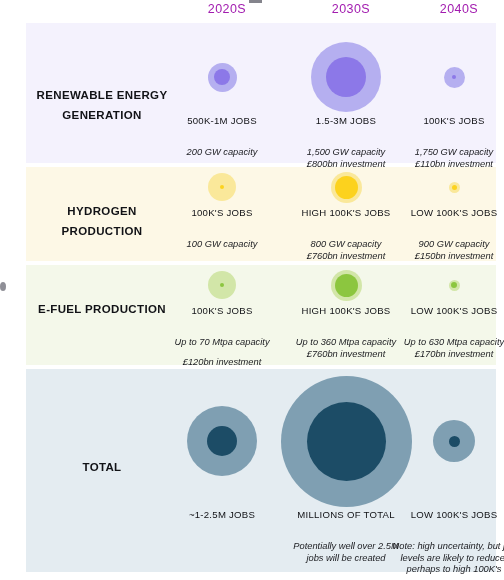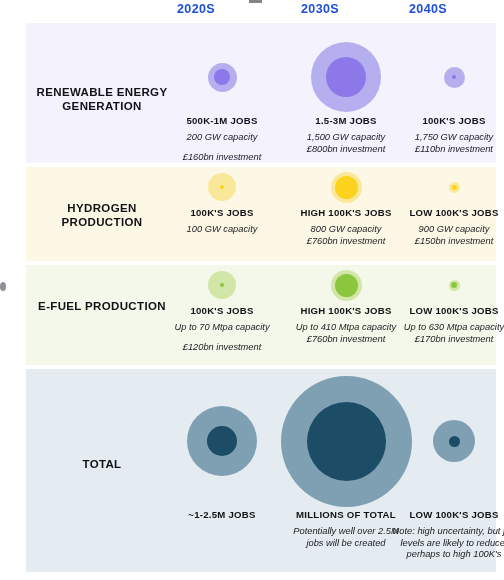--- a/index.html
+++ b/index.html
@@ -4,61 +4,61 @@
 <style>
   html,body{margin:0;padding:0;background:#ffffff;}
   body{width:504px;height:580px;position:relative;overflow:hidden;
        font-family:"Liberation Sans","DejaVu Sans",sans-serif;
        -webkit-font-smoothing:antialiased;}
 
   .canvas{position:absolute;left:0;top:0;width:504px;height:580px;background:#fff;}
 
   
   .decades{position:absolute;left:0;top:2px;width:504px;height:22px;}
-  .decade{position:absolute;top:0;text-align:center;font-size:12.5px;font-weight:700;
-          letter-spacing:.4px;color:#1d4ed8;}
+  .decade{position:absolute;top:0;text-align:right;font-size:12.5px;font-weight:400;
+          letter-spacing:.4px;color:#a21caf;}
   .decade.c0{left:146px;width:100px;}
   .decade.c1{left:270px;width:100px;}
   .decade.c2{left:378px;width:100px;}
 
   .top-artifact{position:absolute;left:249px;top:0px;width:13px;height:3px;
                 background:#6f6f78;opacity:.85;}
   .left-artifact{position:absolute;left:0px;top:282px;width:6px;height:9px;
                  background:#7b7b85;border-radius:50%;opacity:.85;}
 
   
   .row{position:absolute;left:26px;width:470px;}
   #row-renewable{top:23px;height:140px;background:#f4f2fd;}
   #row-hydrogen {top:167px;height:94px;background:#fdf8e6;}
   #row-efuel    {top:265px;height:100px;background:#f4f8ea;}
   #row-total    {top:369px;height:203px;background:#e4ecf1;}
 
   .row-label{position:absolute;left:0;width:152px;text-align:center;
-             font-size:11.5px;font-weight:700;letter-spacing:.35px;line-height:14px;
+             font-size:11.5px;font-weight:700;letter-spacing:.35px;line-height:20px;
              color:#111216;text-transform:uppercase;}
   #row-renewable .row-label{top:62px;}
   #row-hydrogen  .row-label{top:34px;}
   #row-efuel     .row-label{top:34px;}
   #row-total     .row-label{top:88px;}
 
   
   .col{position:absolute;top:0;height:100%;}
   .col.c0{left:120px;width:152px;}
   .col.c1{left:244px;width:152px;}
   .col.c2{left:352px;width:152px;}
 
   .bubble-wrap{position:absolute;left:0;width:152px;display:flex;align-items:center;
                justify-content:center;}
   .bubble-outer{border-radius:50%;display:flex;align-items:center;justify-content:center;}
   .bubble-inner{border-radius:50%;}
 
   .caption{position:absolute;left:0;width:152px;text-align:center;}
-  .jobs{font-size:9.6px;font-weight:700;letter-spacing:.25px;color:#111216;
+  .jobs{font-size:9.6px;font-weight:400;letter-spacing:.25px;color:#111216;
         line-height:12px;white-space:nowrap;}
-  .detail{margin-top:5px;font-size:9.3px;font-style:italic;color:#1b1c20;line-height:11.6px;}
+  .detail{margin-top:20px;font-size:9.3px;font-style:italic;color:#1b1c20;line-height:11.6px;}
 
   
   #row-renewable .bubble-wrap{top:16px;height:76px;}
   #row-renewable .caption   {top:92px;}
   #row-hydrogen  .bubble-wrap{top:2px;height:36px;}
   #row-hydrogen  .caption   {top:40px;}
   #row-efuel     .bubble-wrap{top:2px;height:36px;}
   #row-efuel     .caption   {top:40px;}
   #row-total     .bubble-wrap{top:4px;height:136px;}
   #row-total     .caption   {top:140px;}
@@ -179,21 +179,21 @@
     </div>
 
     <div class="col c1">
       <div class="bubble-wrap">
         <div class="bubble-outer" style="width:31px;height:31px;background:#d2e6a8;">
           <div class="bubble-inner" style="width:23px;height:23px;background:#8cc63f;"></div>
         </div>
       </div>
       <div class="caption">
         <div class="jobs">HIGH 100K'S JOBS</div>
-        <div class="detail">Up to 410 Mtpa capacity</div>
+        <div class="detail">Up to 360 Mtpa capacity</div>
         <div class="detail" style="margin-top:0">£760bn investment</div>
       </div>
     </div>
 
     <div class="col c2">
       <div class="bubble-wrap">
         <div class="bubble-outer" style="width:11px;height:11px;background:#d2e6a8;">
           <div class="bubble-inner" style="width:6px;height:6px;background:#8cc63f;"></div>
         </div>
       </div>

